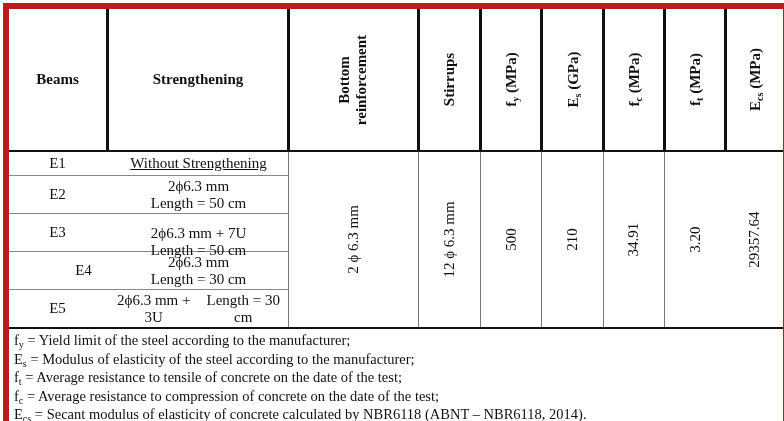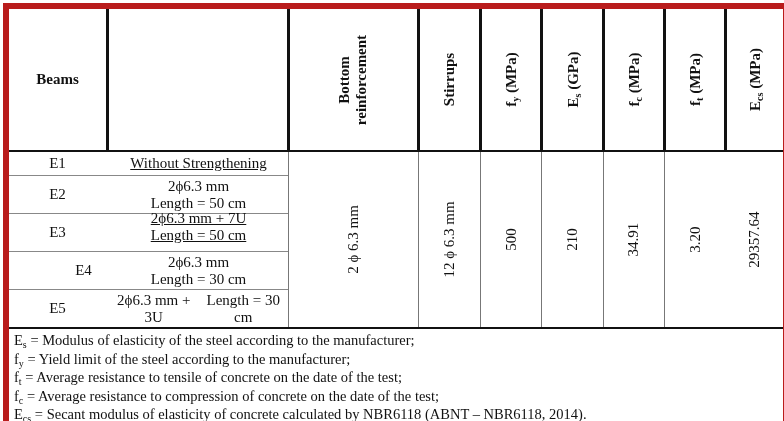--- a/index.html
+++ b/index.html
@@ -31,20 +31,23 @@
   <div class="vline-h" style="left:470px"></div>
   <div class="vline-h" style="left:531px"></div>
   <div class="vline-h" style="left:593px"></div>
   <div class="vline-h" style="left:654px"></div>
   <div class="vline-h" style="left:715px"></div>
 
   <div class="hline-thick" style="top:141px; width:774px;"></div>
 
   <div class="hcell" style="left:0; width:97px;">
     <span>Beams</span>
+  </div>
+  <div class="hcell" style="left:100px; width:178px;">
+    <span>Strengthening</span>
   </div>
   <div class="hcell" style="left:411px - 0px; left:281px; width:127px;">
     <div class="rot">
       <div>Bottom</div>
       <div>reinforcement</div>
     </div>
   </div>
   <div class="hcell" style="left:411px; width:59px;">
     <div class="rot">Stirrups</div>
   </div>
@@ -83,21 +86,21 @@
     <span>Without Strengthening</span>
   </div>
 
   <div class="bcell" style="left:0; width:97px; top:167px; height:37px;">E2</div>
   <div class="bcell" style="left:100px; width:179px; top:167px; height:37px; flex-direction:column;">
     <span>2ϕ6.3 mm</span>
     <span>Length = 50 cm</span>
   </div>
 
   <div class="bcell" style="left:0; width:97px; top:205px; height:37px;">E3</div>
-  <div class="bcell" style="left:100px; width:179px; top:199px; height:37px; flex-direction:column;text-decoration:underline;">
+  <div class="bcell" style="left:100px; width:179px; top:214px; height:37px; flex-direction:column;">
     <span>2ϕ6.3 mm + 7U</span>
     <span>Length = 50 cm</span>
   </div>
 
   <div class="bcell" style="left:0; width:97px; top:243px; height:37px;padding-left:26px;">E4</div>
   <div class="bcell" style="left:100px; width:179px; top:243px; height:37px; flex-direction:column;">
     <span>2ϕ6.3 mm</span>
     <span>Length = 30 cm</span>
   </div>
 
@@ -123,19 +126,19 @@
     <div class="rot">34.91</div>
   </div>
   <div class="bcell" style="left:656px; width:60px; top:143px; height:175px;">
     <div class="rot">3.20</div>
   </div>
   <div class="bcell" style="left:716px; width:58px; top:143px; height:175px;">
     <div class="rot">29357.64</div>
   </div>
 
   <div class="notes">
+    <div><span>f</span><sub>y</sub><span> = Yield limit of the steel according to the manufacturer;</span></div>
     <div><span>E</span><sub>s</sub><span> = Modulus of elasticity of the steel according to the manufacturer;</span></div>
-    <div><span>f</span><sub>y</sub><span> = Yield limit of the steel according to the manufacturer;</span></div>
     <div><span>f</span><sub>t</sub><span> = Average resistance to tensile of concrete on the date of the test;</span></div>
     <div><span>f</span><sub>c</sub><span> = Average resistance to compression of concrete on the date of the test;</span></div>
     <div><span>E</span><sub>cs</sub><span> = Secant modulus of elasticity of concrete calculated by NBR6118 (ABNT – NBR6118, 2014).</span></div>
   </div>
 </div>
 
 </body></html>

